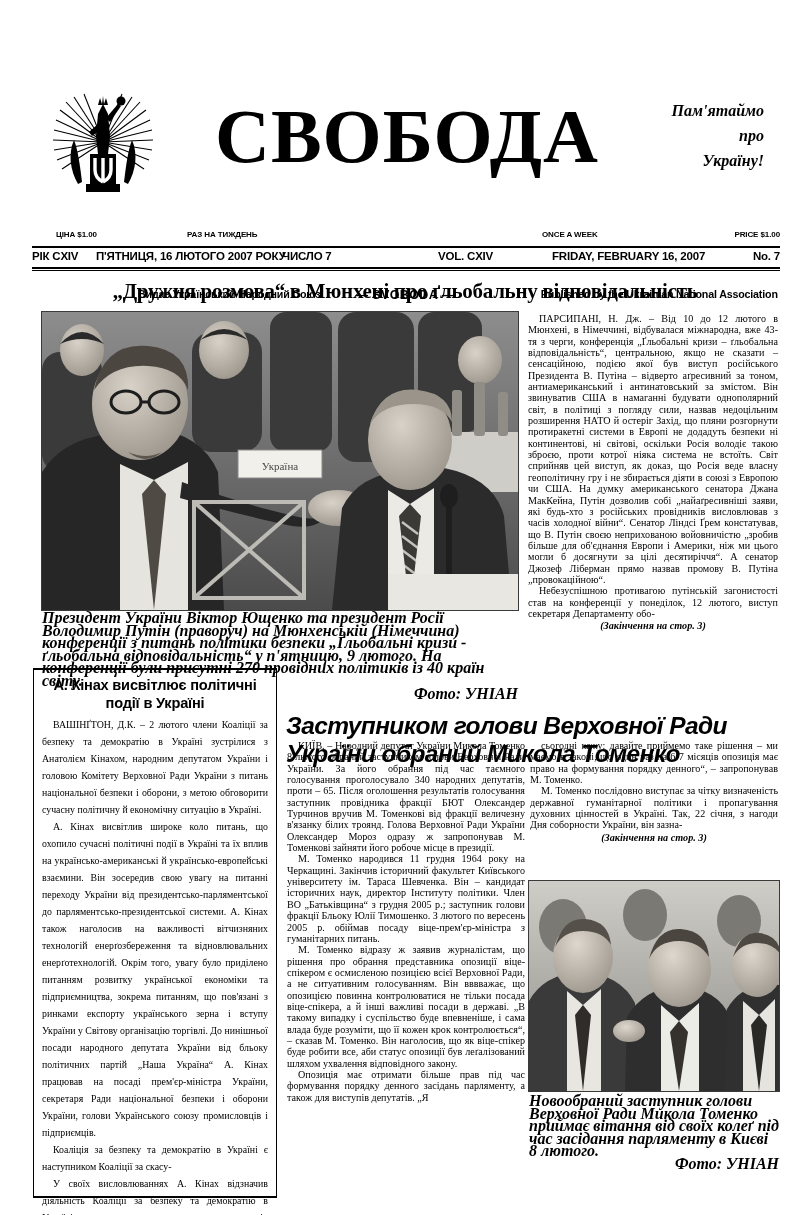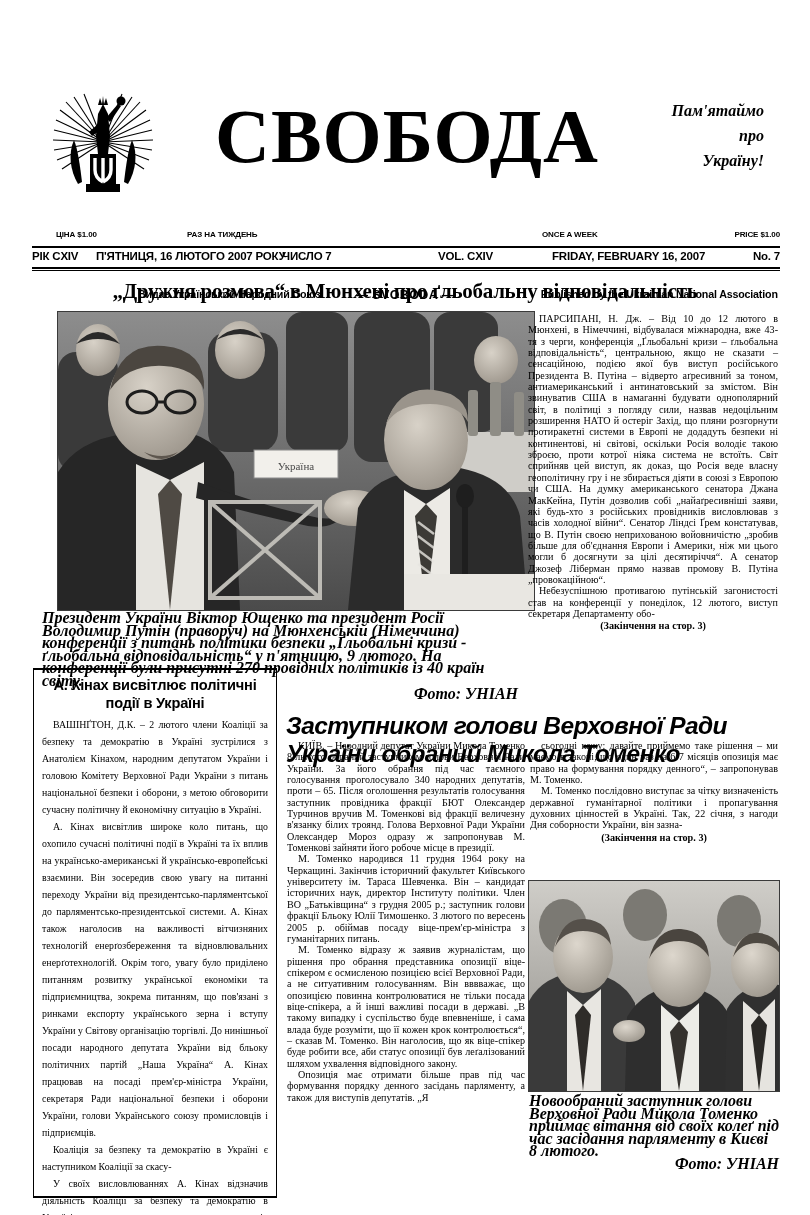--- a/index.html
+++ b/index.html
@@ -53,40 +53,41 @@
 
   
   .lead-hl{
     position:absolute;left:18px;top:276px;width:774px;text-align:center;
     font-family:"Liberation Serif", serif;font-weight:700;font-size:21px;
     line-height:30px;letter-spacing:-0.3px;white-space:nowrap;
   }
 
   
   .photo1{position:absolute;left:41px;top:311px;width:476px;height:298px;
-    border:1px solid #3a3a3a;overflow:hidden;background:#bef264;margin-left:16px;}
+    border:1px solid #3a3a3a;overflow:hidden;background:#bef264;}
   .photo2{position:absolute;left:528px;top:880px;width:250px;height:210px;
     border:1px solid #3a3a3a;overflow:hidden;background:#6f6f6f;}
   .cap{
     font-family:"Liberation Serif", serif;font-style:italic;font-weight:700;
     font-size:16px;line-height:12.6px;text-align:left;
   }
   .cap1{position:absolute;left:42px;top:612px;width:476px;}
   .credit{display:block;text-align:right;}
   .cap2{position:absolute;left:529px;top:1095px;width:250px;}
 
   
   .col{
     font-family:"Liberation Serif", serif;font-size:10.1px;line-height:11.35px;
     text-align:justify;text-justify:inter-word;hyphens:manual;
   }
   .col p{margin:0;text-indent:11px;}
   .contin{
     display:block;text-align:center;text-indent:0;font-weight:700;font-size:10.2px;
     margin-top:1px;
+    font-style:italic;
   }
 
   .lead-col{position:absolute;left:528px;top:313px;width:250px;}
 
   
   .boxart{
     position:absolute;left:33px;top:668px;width:244px;height:530px;
     border-top:2px solid #000;border-bottom:2px solid #000;
     border-left:1px solid #000;border-right:1px solid #000;
     box-sizing:border-box;padding:7px 8px 4px 8px;

